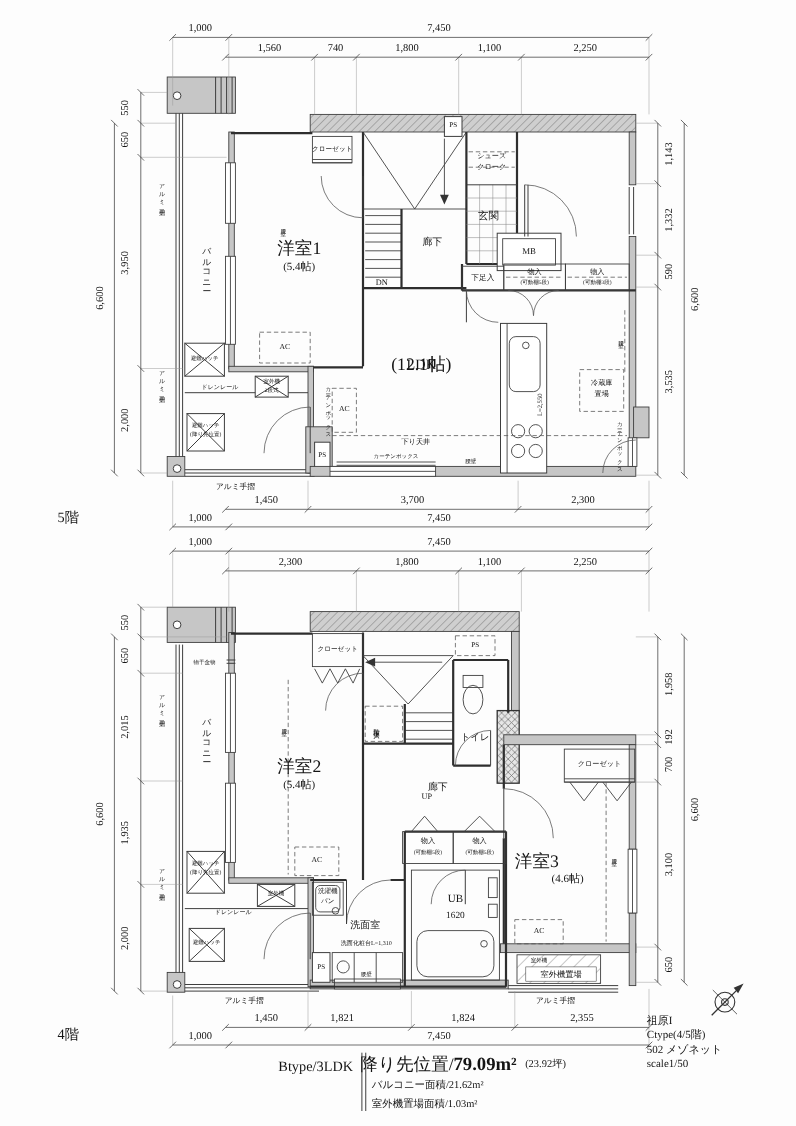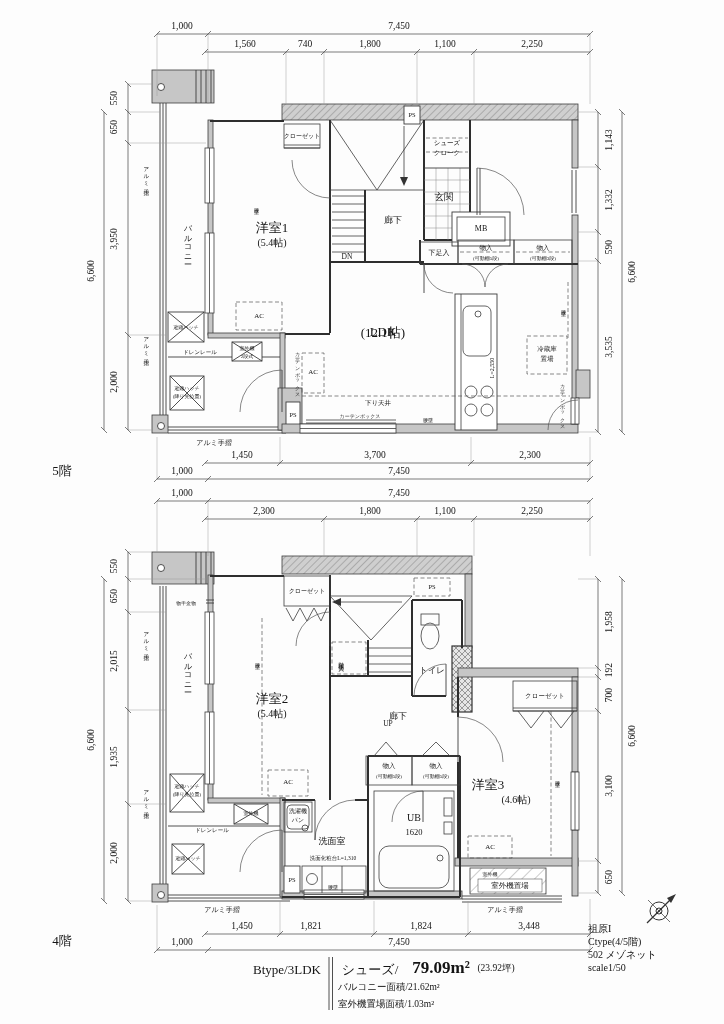--- a/index.html
+++ b/index.html
@@ -6,21 +6,21 @@
 body{width:724px;height:1024px;position:relative;background:#fdfdfd;overflow:hidden;
  font-family:"Liberation Serif","DejaVu Serif",serif;color:#141414}
 svg{position:absolute;left:0;top:0}
 .lb{position:absolute;transform:translate(-50%,-50%);white-space:nowrap;line-height:1;
  font-family:"Liberation Serif","DejaVu Serif",serif;color:#141414}
 .v{writing-mode:vertical-rl;transform:translate(-50%,-50%);letter-spacing:1px}
 .r{transform:translate(-50%,-50%) rotate(-90deg)}
 .la{transform:translate(0,-50%)}
 .s5{font-size:5px}.s55{font-size:5.5px}.s6{font-size:6px}.s65{font-size:6.5px}
 .s7{font-size:7px}.s75{font-size:7.5px}.s8{font-size:8px}.s85{font-size:8.5px}
-.s9{font-size:9px}.s95{font-size:9.5px}.s10{font-size:10px}.s11{font-size:13px}
+.s9{font-size:9px}.s95{font-size:9.5px}.s10{font-size:10px}.s11{font-size:16px}
 .s13{font-size:13px}.s17{font-size:17px;font-weight:bold}
 </style>
 </head>
 <body>
 
 <svg width="724" height="1024" viewBox="0 0 724 1024">
 <defs>
 <pattern id="ht" patternUnits="userSpaceOnUse" width="5" height="5" patternTransform="rotate(45)">
  <rect width="5" height="5" fill="#cfcfcf"></rect>
         <line x1="0" y1="0" x2="0" y2="5" stroke="#9a9a9a" stroke-width="1.4"></line>
@@ -331,21 +331,21 @@
 
 <span class="lb s95" style="left:182px;top:494px">1,000</span>
 <span class="lb s95" style="left:399px;top:494px">7,450</span>
 <span class="lb s95" style="left:264px;top:512px">2,300</span>
 <span class="lb s95" style="left:370px;top:512px">1,800</span>
 <span class="lb s95" style="left:445px;top:512px">1,100</span>
 <span class="lb s95" style="left:532px;top:512px">2,250</span>
 <span class="lb s95" style="left:242px;top:927px">1,450</span>
 <span class="lb s95" style="left:311px;top:927px">1,821</span>
 <span class="lb s95" style="left:421px;top:927px">1,824</span>
-<span class="lb s95" style="left:529px;top:927px">3,448</span>
+<span class="lb s95" style="left:529px;top:927px">2,355</span>
 <span class="lb s95" style="left:182px;top:943px">1,000</span>
 <span class="lb s95" style="left:399px;top:943px">7,450</span>
 <span class="lb r s95" style="left:115px;top:566px">550</span>
 <span class="lb r s95" style="left:115px;top:596px">650</span>
 <span class="lb r s95" style="left:115px;top:661px">2,015</span>
 <span class="lb r s95" style="left:115px;top:757px">1,935</span>
 <span class="lb r s95" style="left:115px;top:853px">2,000</span>
 <span class="lb r s95" style="left:92px;top:740px">6,600</span>
 <span class="lb r s95" style="left:610px;top:622px">1,958</span>
 <span class="lb r s95" style="left:610px;top:670px">192</span>
@@ -389,21 +389,21 @@
 <span class="lb s85" style="left:414px;top:832px">1620</span>
 <span class="lb s9" style="left:332px;top:841px">洗面室</span>
 <span class="lb s6" style="left:298px;top:811px">洗濯機</span>
 <span class="lb s6" style="left:298px;top:820px">パン</span>
 <span class="lb s7" style="left:288px;top:782px">AC</span>
 <span class="lb s55" style="left:333px;top:859px">洗面化粧台L=1,310</span>
 <span class="lb s65" style="left:292px;top:880px">PS</span>
 <span class="lb s5" style="left:333px;top:887px">腰壁</span>
 
 <span class="lb s13" style="left:287px;top:969px">Btype/3LDK</span>
-<span class="lb s11" style="left:370px;top:969px">シューズ/</span>
+<span class="lb s11" style="left:370px;top:969px">降り先位置/</span>
 <span class="lb s17" style="left:441px;top:967px">79.09m²</span>
 <span class="lb s95" style="left:496px;top:969px">(23.92坪)</span>
 <span class="lb la s95" style="left:338px;top:988px">バルコニー面積/21.62m²</span>
 <span class="lb la s95" style="left:338px;top:1005px">室外機置場面積/1.03m²</span>
 <span class="lb la s10" style="left:588px;top:929px">祖原I</span>
 <span class="lb la s10" style="left:588px;top:942px">Ctype(4/5階)</span>
 <span class="lb la s10" style="left:588px;top:955px">502 メゾネット</span>
 <span class="lb la s10" style="left:588px;top:968px">scale1/50</span>
 
 </body></html>

